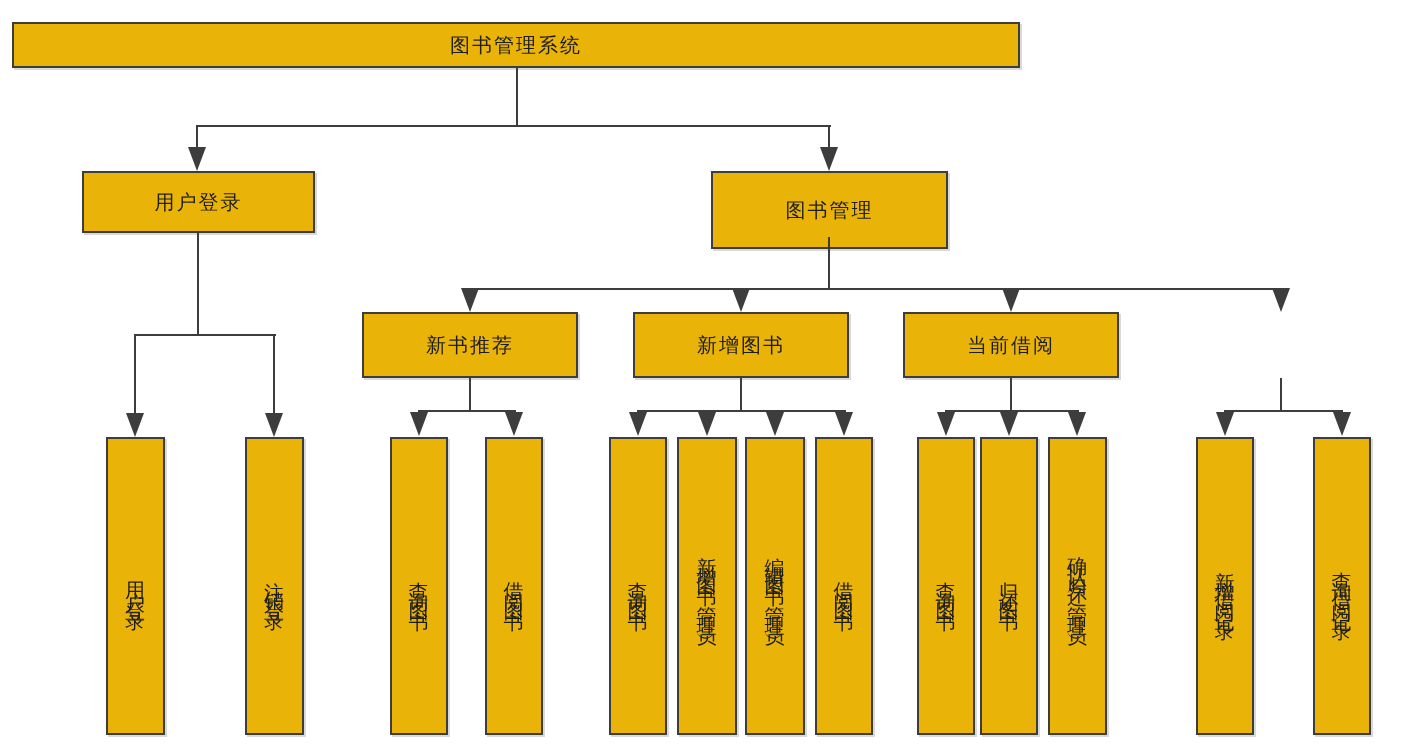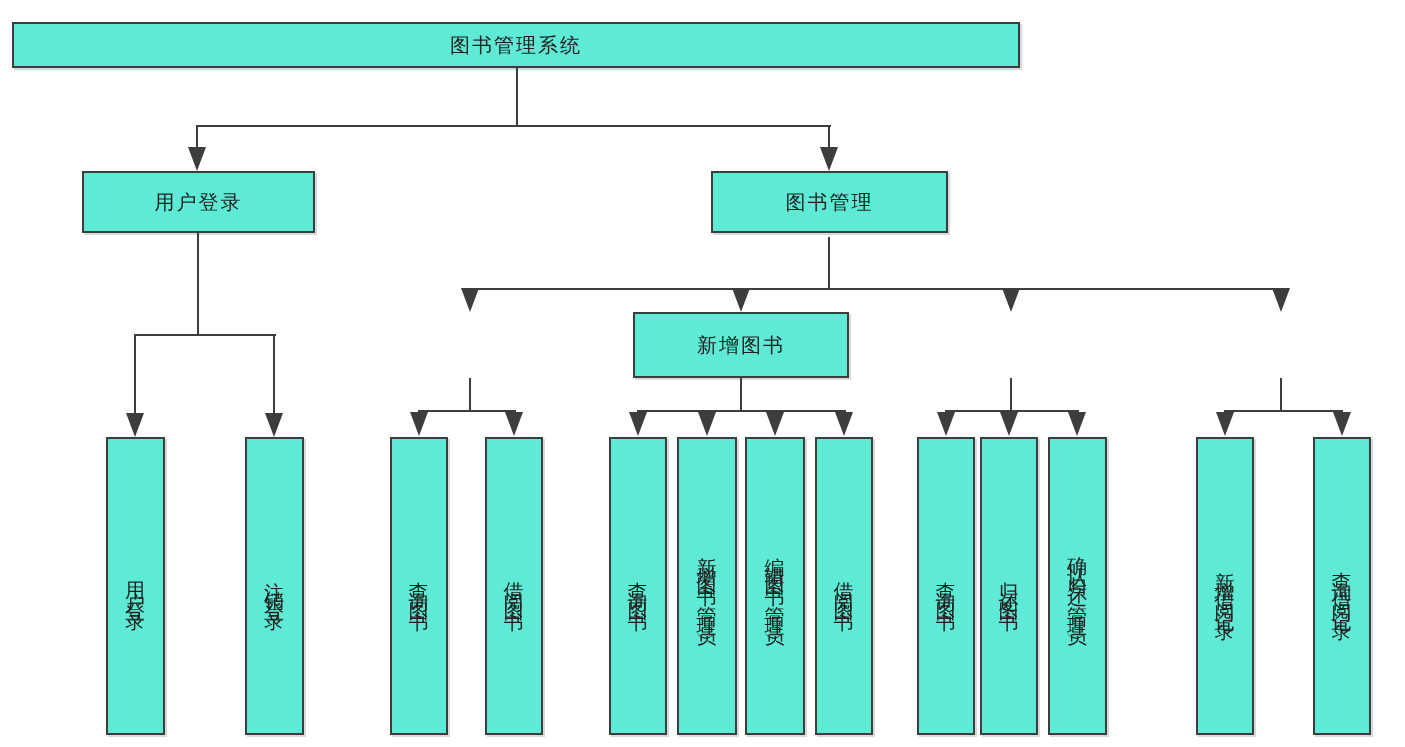--- a/index.html
+++ b/index.html
@@ -8,21 +8,21 @@
   }
   html,body{margin:0;padding:0;background:var(--background);}
   *{box-sizing:border-box;}
   .canvas{
     position:relative;width:1405px;height:747px;background:var(--background);
     overflow:hidden;font-family:"Liberation Sans","DejaVu Sans",sans-serif;
     color:var(--text);
   }
   
   .box{
-    position:absolute;background:#5eead4;border:2px solid var(--box-border);
+    position:absolute;background:#eab308;border:2px solid var(--box-border);
     display:flex;align-items:center;justify-content:center;
     box-shadow:2px 2px 0 rgba(0,0,0,0.15);
     text-align:center;
   }
   .box.h{font-size:20px;letter-spacing:2px;white-space:nowrap;}
   .box.v{
     font-size:20px;letter-spacing:10px;
     writing-mode:vertical-rl;text-orientation:mixed;
     line-height:1;white-space:nowrap;
   }
@@ -39,25 +39,27 @@
 </style>
 </head>
 <body>
 
 <div class="canvas">
 
   <div class="box h" style="left:12px;top:22px;width:1008px;height:46px;">图书管理系统</div>
 
   <div class="box h" style="left:82px;top:171px;width:233px;height:62px;">用户登录</div>
 
-  <div class="box h" style="left:711px;top:171px;width:237px;height:62px;">图书管理</div>
+  <div class="box h" style="left:711px;top:171px;width:237px;height:78px;">图书管理</div>
 
+  <div class="box h" style="left:362px;top:312px;width:216px;height:66px;">新书推荐</div>
 
   <div class="box h" style="left:633px;top:312px;width:216px;height:66px;">新增图书</div>
 
+  <div class="box h" style="left:903px;top:312px;width:216px;height:66px;">当前借阅</div>
 
 
   <div class="box v" style="left:106px;top:437px;width:59px;height:298px;">用户登录</div>
 
   <div class="box v" style="left:245px;top:437px;width:59px;height:298px;">注销登录</div>
 
   <div class="box v" style="left:390px;top:437px;width:58px;height:298px;">查询图书</div>
 
   <div class="box v" style="left:485px;top:437px;width:58px;height:298px;">借阅图书</div>
 

